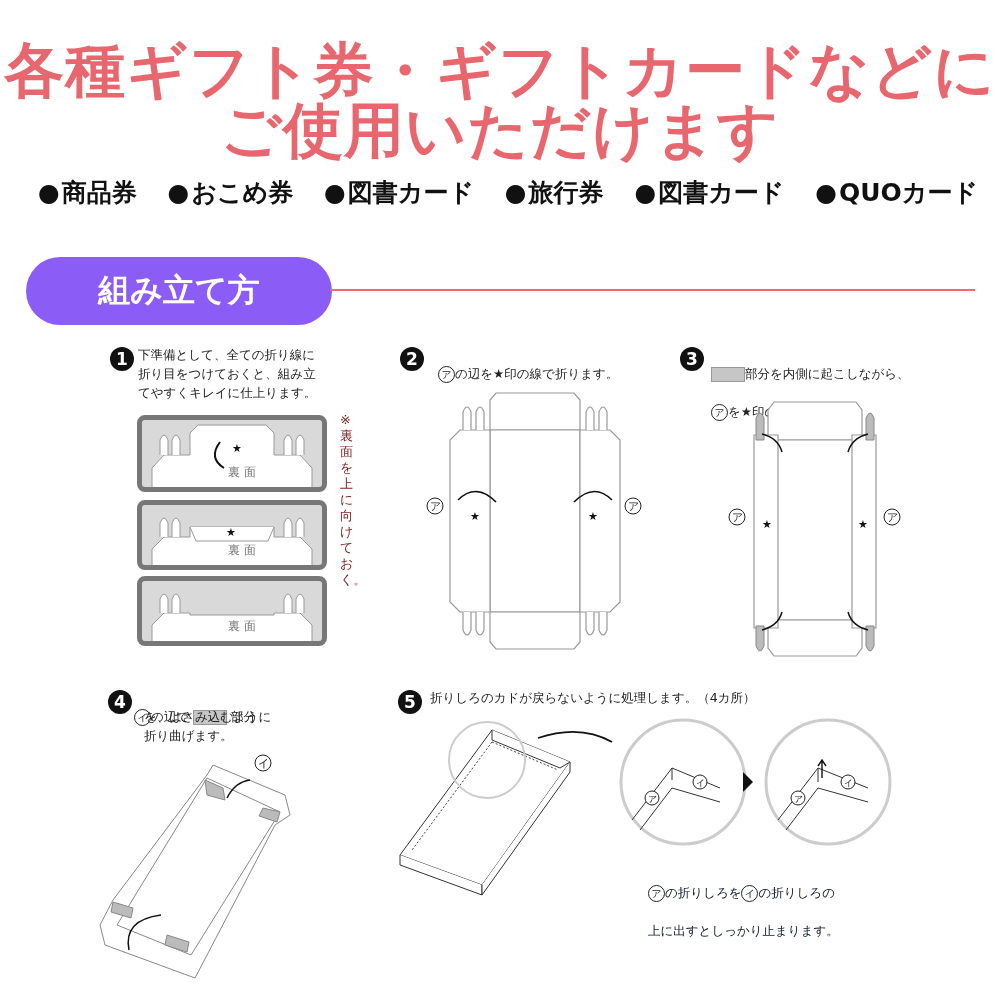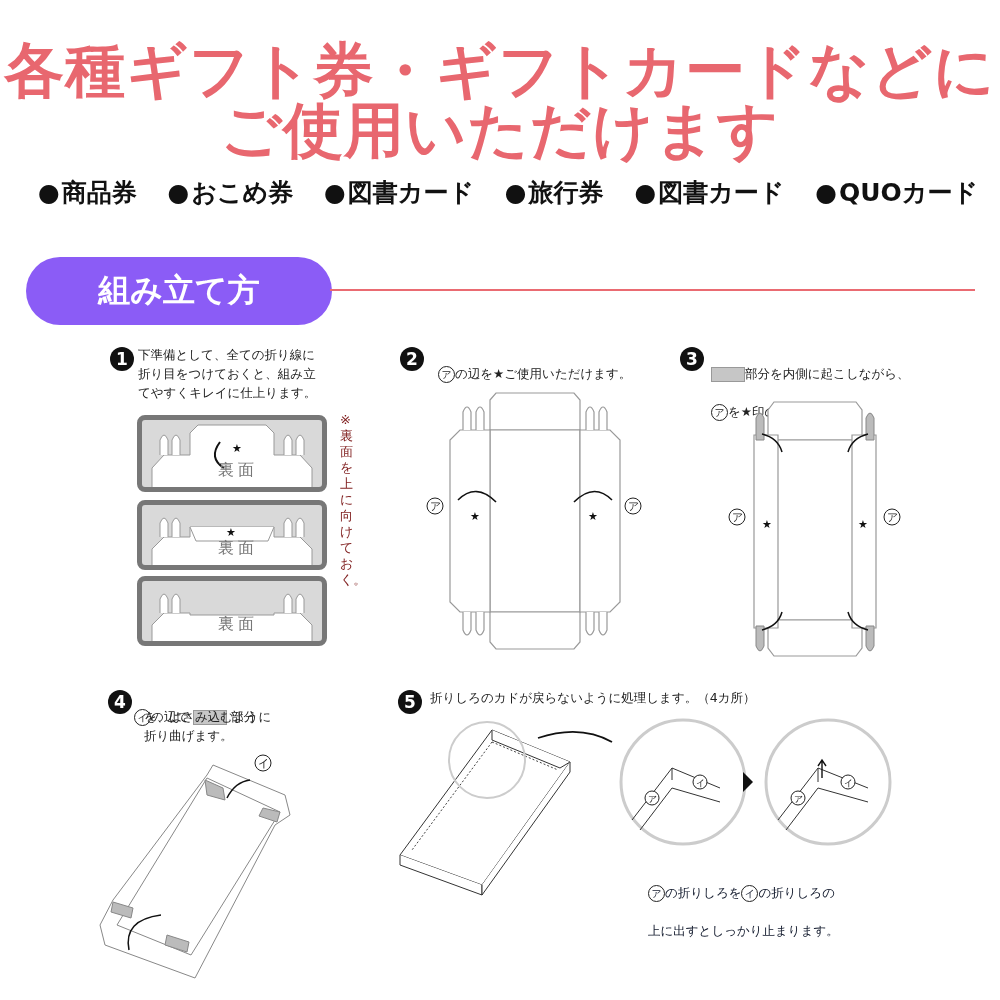--- a/index.html
+++ b/index.html
@@ -19,22 +19,22 @@
   .step-num { position:absolute; width:24px; height:24px; border-radius:50%; background:#111;
               color:#fff; font-weight:bold; font-size:17px; display:flex; align-items:center;
               justify-content:center; }
   .step-text { position:absolute; font-size:12.5px; line-height:19px; color:#222; white-space:pre-line; }
   .circ { display:inline-block; width:15px; height:15px; border:1px solid #222; border-radius:50%;
           font-size:10px; line-height:15px; text-align:center; vertical-align:middle; }
   .graybox { display:inline-block; width:32px; height:13px; background:#c6c6c6; border:1px solid #999;
              vertical-align:middle; }
   .panel { position:absolute; left:137px; width:190px; background:#d9d9d9; border:5px solid #777;
            border-radius:8px; box-sizing:border-box; }
-  .panel-label { position:absolute; bottom:6px; left:6px; width:100%; text-align:center; color:#777;
-                 font-size:16px; letter-spacing:4px; }
+  .panel-label { position:absolute; bottom:6px; left:12px; width:100%; text-align:center; color:#777;
+                 font-size:12px; letter-spacing:4px; }
   .vnote { position:absolute; left:340px; top:412px; width:14px; font-size:13px; line-height:16px;
            color:#7f1d1d; word-break:break-all; }
   svg { position:absolute; overflow:visible; }
   .lbl { font-size:11px; fill:#222; }
   .small-note { position:absolute; font-size:12.5px; line-height:19px; color:#0f172a; white-space:pre-line; }
 </style>
 </head>
 <body>
 
 <div class="headline h1">各種ギフト券・ギフトカードなどに</div>
@@ -81,21 +81,21 @@
   <svg width="180" height="60" viewBox="0 0 180 60">
     <path d="M10 60 V44 L22 32 H48 V34 H132 V32 H158 L170 44 V60" fill="#fff" stroke="#999"></path>
     <path d="M18 32 V18 Q22 8 26 18 V32 M30 32 V18 Q34 8 38 18 V32 M142 32 V18 Q146 8 150 18 V32 M154 32 V18 Q158 8 162 18 V32" fill="#fff" stroke="#999"></path>
   </svg>
   <div class="panel-label">裏面</div>
 </div>
 <div class="vnote">※裏面を上に向けておく。</div>
 
 <div class="step-num" style="left:400px;top:347px;">2</div>
 <div class="step-text" style="left:438px;top:345px;">
-  <span class="circ">ア</span><span>の辺を★ご使用いただけます。</span>
+  <span class="circ">ア</span><span>の辺を★印の線で折ります。</span>
 </div>
 <svg style="left:420px;top:390px;" width="230" height="270">
   <g fill="#fff" stroke="#999" stroke-width="1.2">
     <path d="M70 10 L76 3 H154 L160 10 V40 H70 Z"></path>
     <path d="M70 40 H160 V222 H70 Z"></path>
     <path d="M70 222 H160 V252 L154 259 H76 L70 252 Z"></path>
     <path d="M40 40 H70 V222 H40 L30 212 V50 Z"></path>
     <path d="M160 40 H190 L200 50 V212 L190 222 H160 Z"></path>
     <path d="M43 40 V22 Q47 12 51 22 V40 M56 40 V22 Q60 12 64 22 V40 M166 40 V22 Q170 12 174 22 V40 M179 40 V22 Q183 12 187 22 V40"></path>
     <path d="M43 222 V240 Q47 250 51 240 V222 M56 222 V240 Q60 250 64 240 V222 M166 222 V240 Q170 250 174 240 V222 M179 222 V240 Q183 250 187 240 V222"></path>

